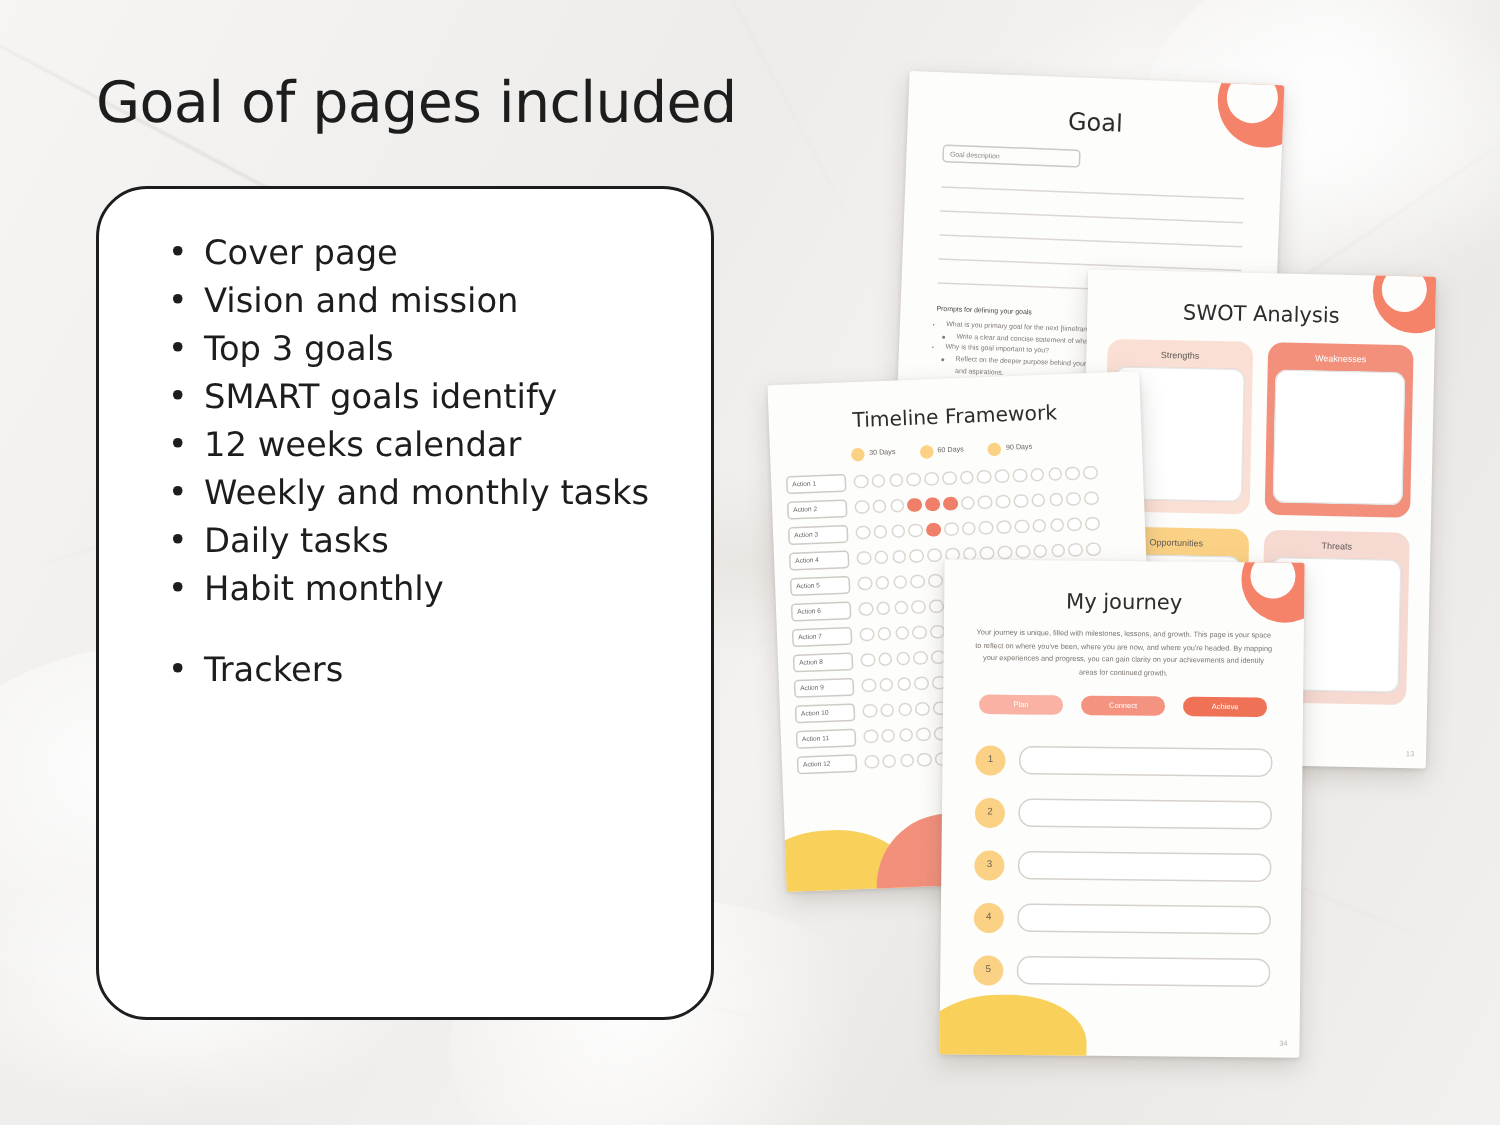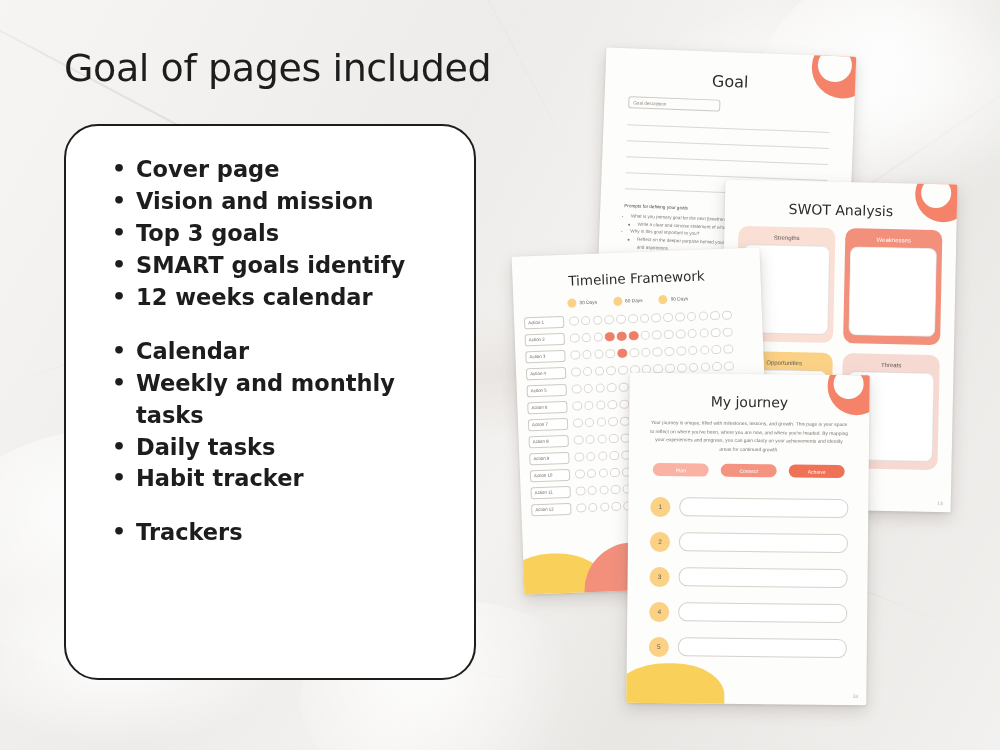--- a/index.html
+++ b/index.html
@@ -61,21 +61,20 @@
     margin: 0; padding: 28px 26px 0 46px;
     list-style: none;
   }
   #pages-list li {
     position: relative;
     font-size: 22.5px;
     line-height: 1.42;
     color: #1d1d1d;
     padding-left: 24px;
     font-family: "DejaVu Sans", sans-serif;
-    font-weight: bold;
   }
   #pages-list li::before {
     content: "•";
     position: absolute; left: 0; top: -1px;
     font-size: 22px; color: #1d1d1d;
   }
   #pages-list li.gap { margin-top: 22px; }
 
   
   .sheet {
@@ -292,24 +291,23 @@
 <div id="headline">Goal of pages included</div>
 
 <div id="pages-card">
   <ul id="pages-list">
     <li>Cover page</li>
     <li>Vision and mission</li>
     <li>Top 3 goals</li>
     <li>SMART goals identify</li>
     <li>12 weeks calendar</li>
 
-    <li class="gap">Calendar</li>
     <li>Weekly and monthly tasks</li>
     <li>Daily tasks</li>
-    <li>Habit tracker</li>
+    <li>Habit monthly</li>
 
     <li class="gap">Trackers</li>
   </ul>
 </div>
 
 <div class="sheet" id="sheet-goal">
   <div class="corner-a"></div>
   <div class="corner-b"></div>
   <div class="title">Goal</div>
   <div class="fieldbox">Goal description</div>

